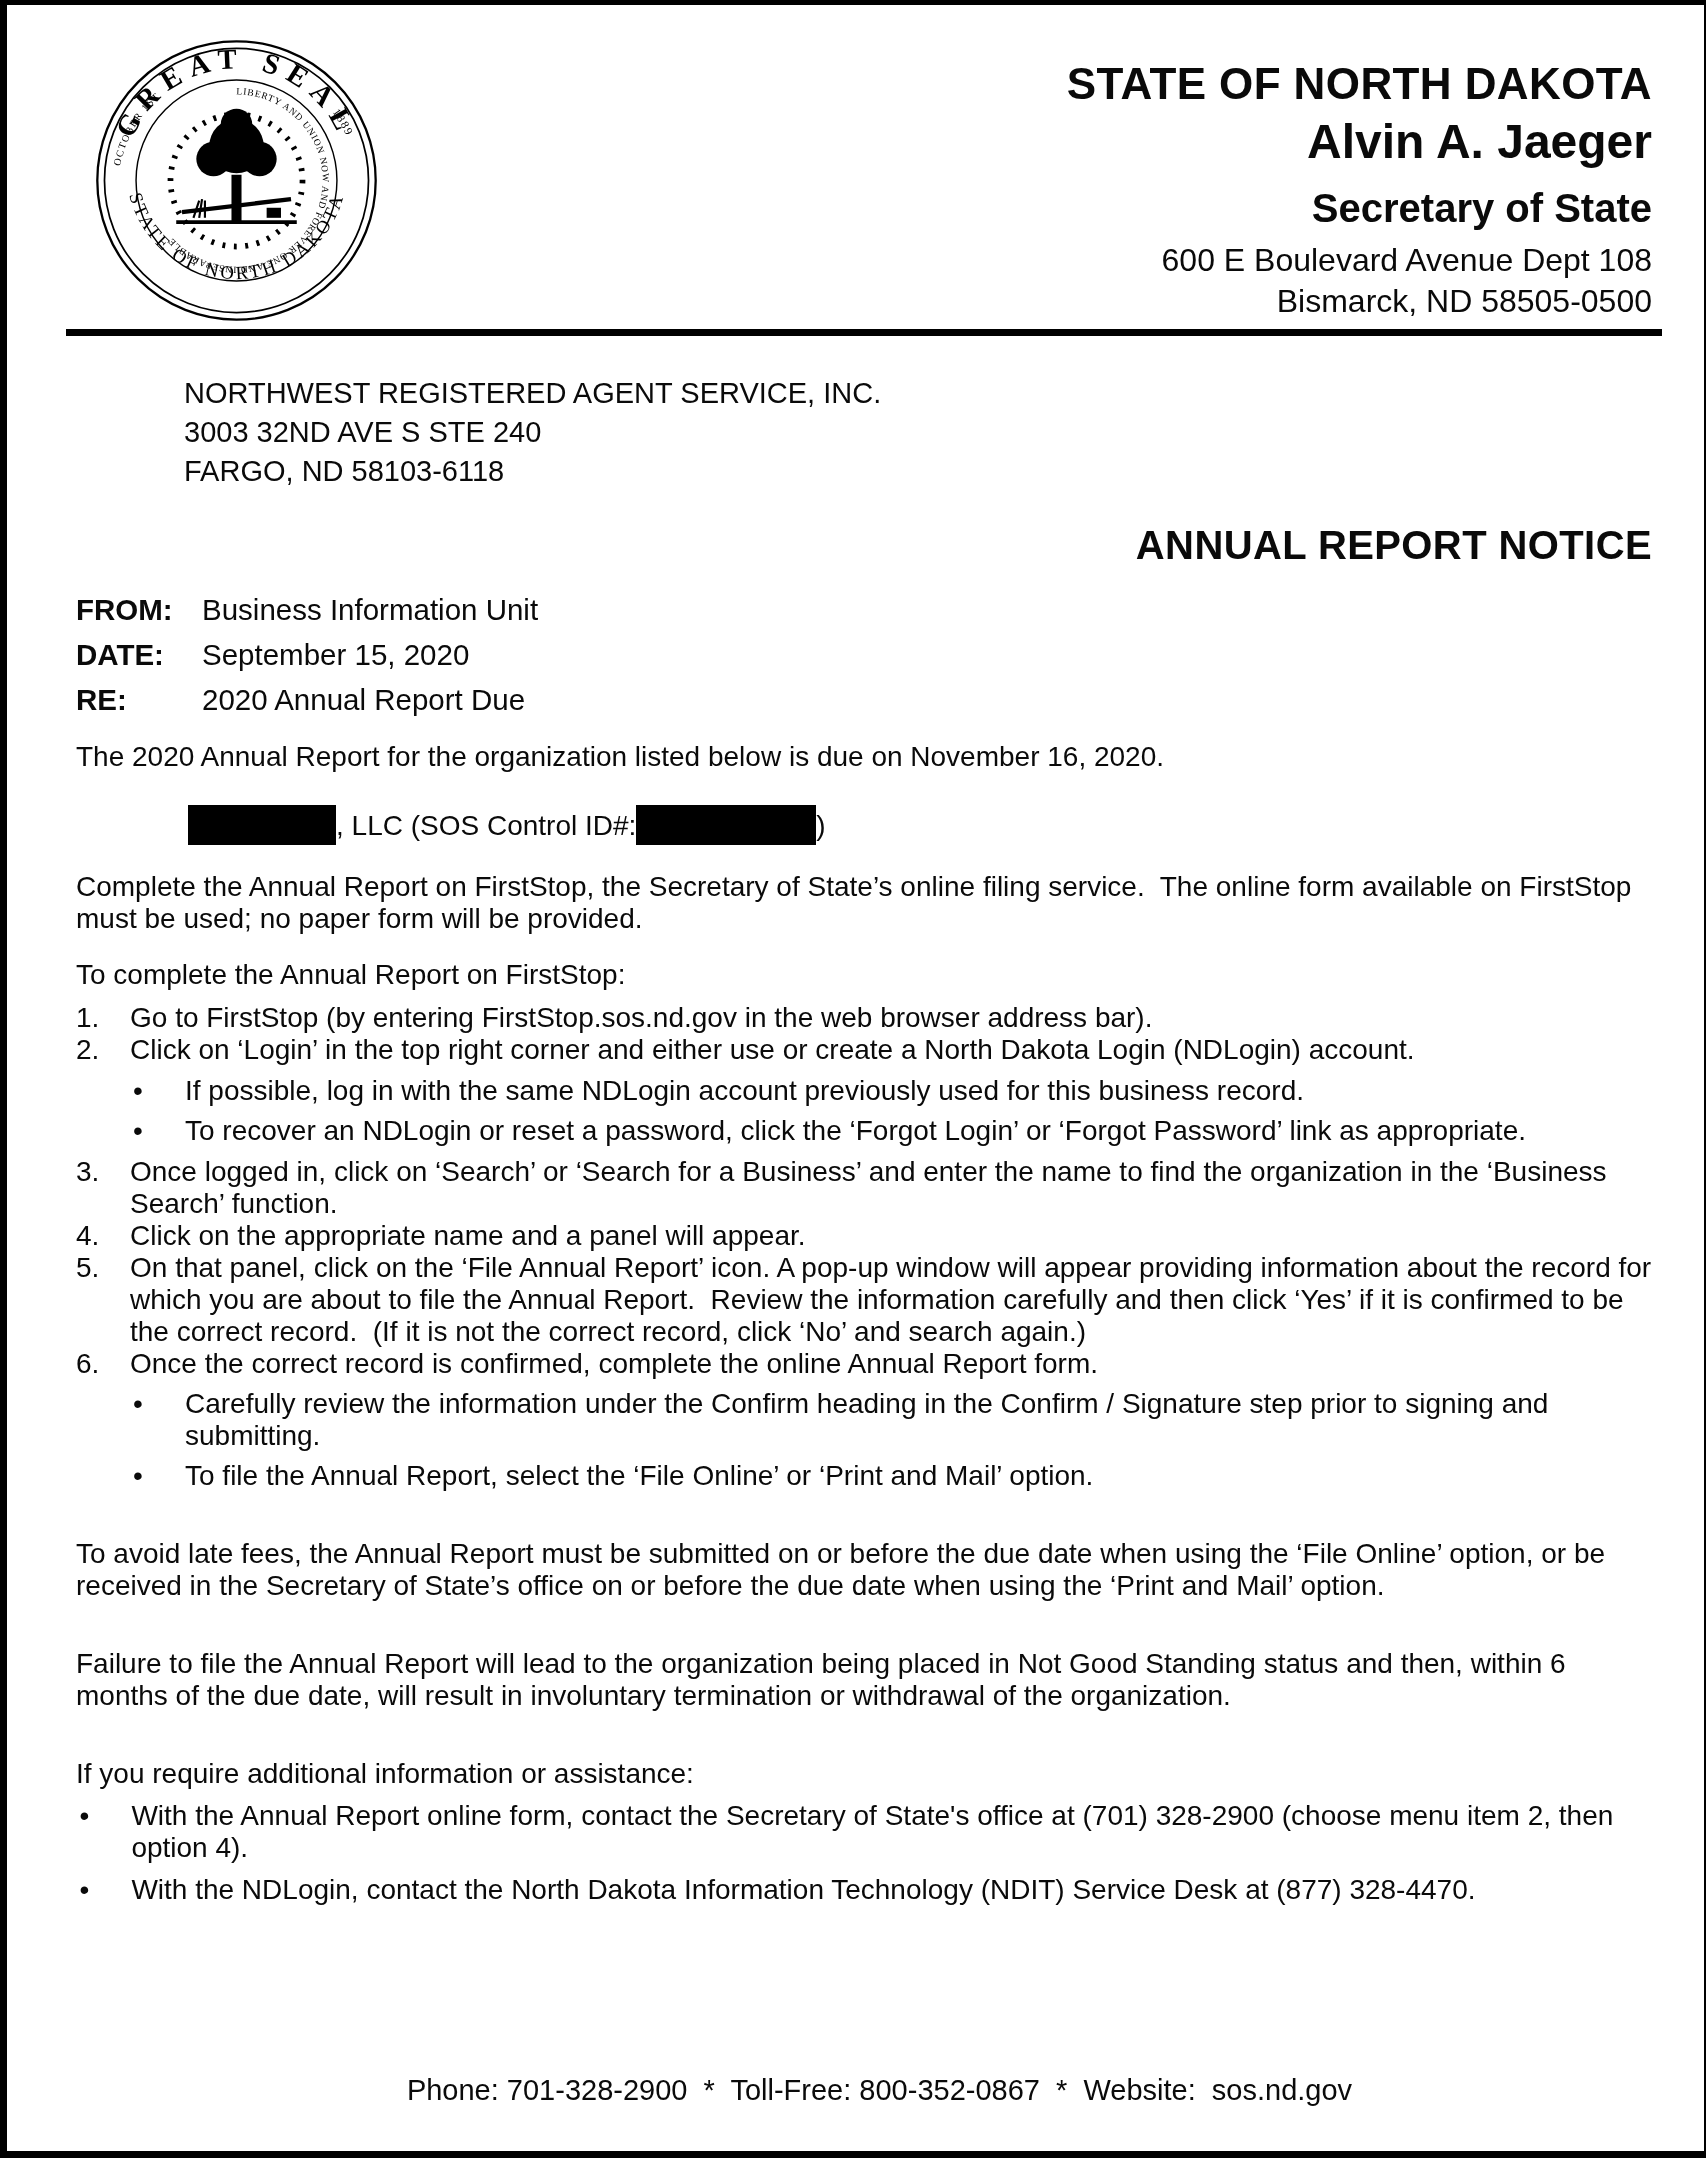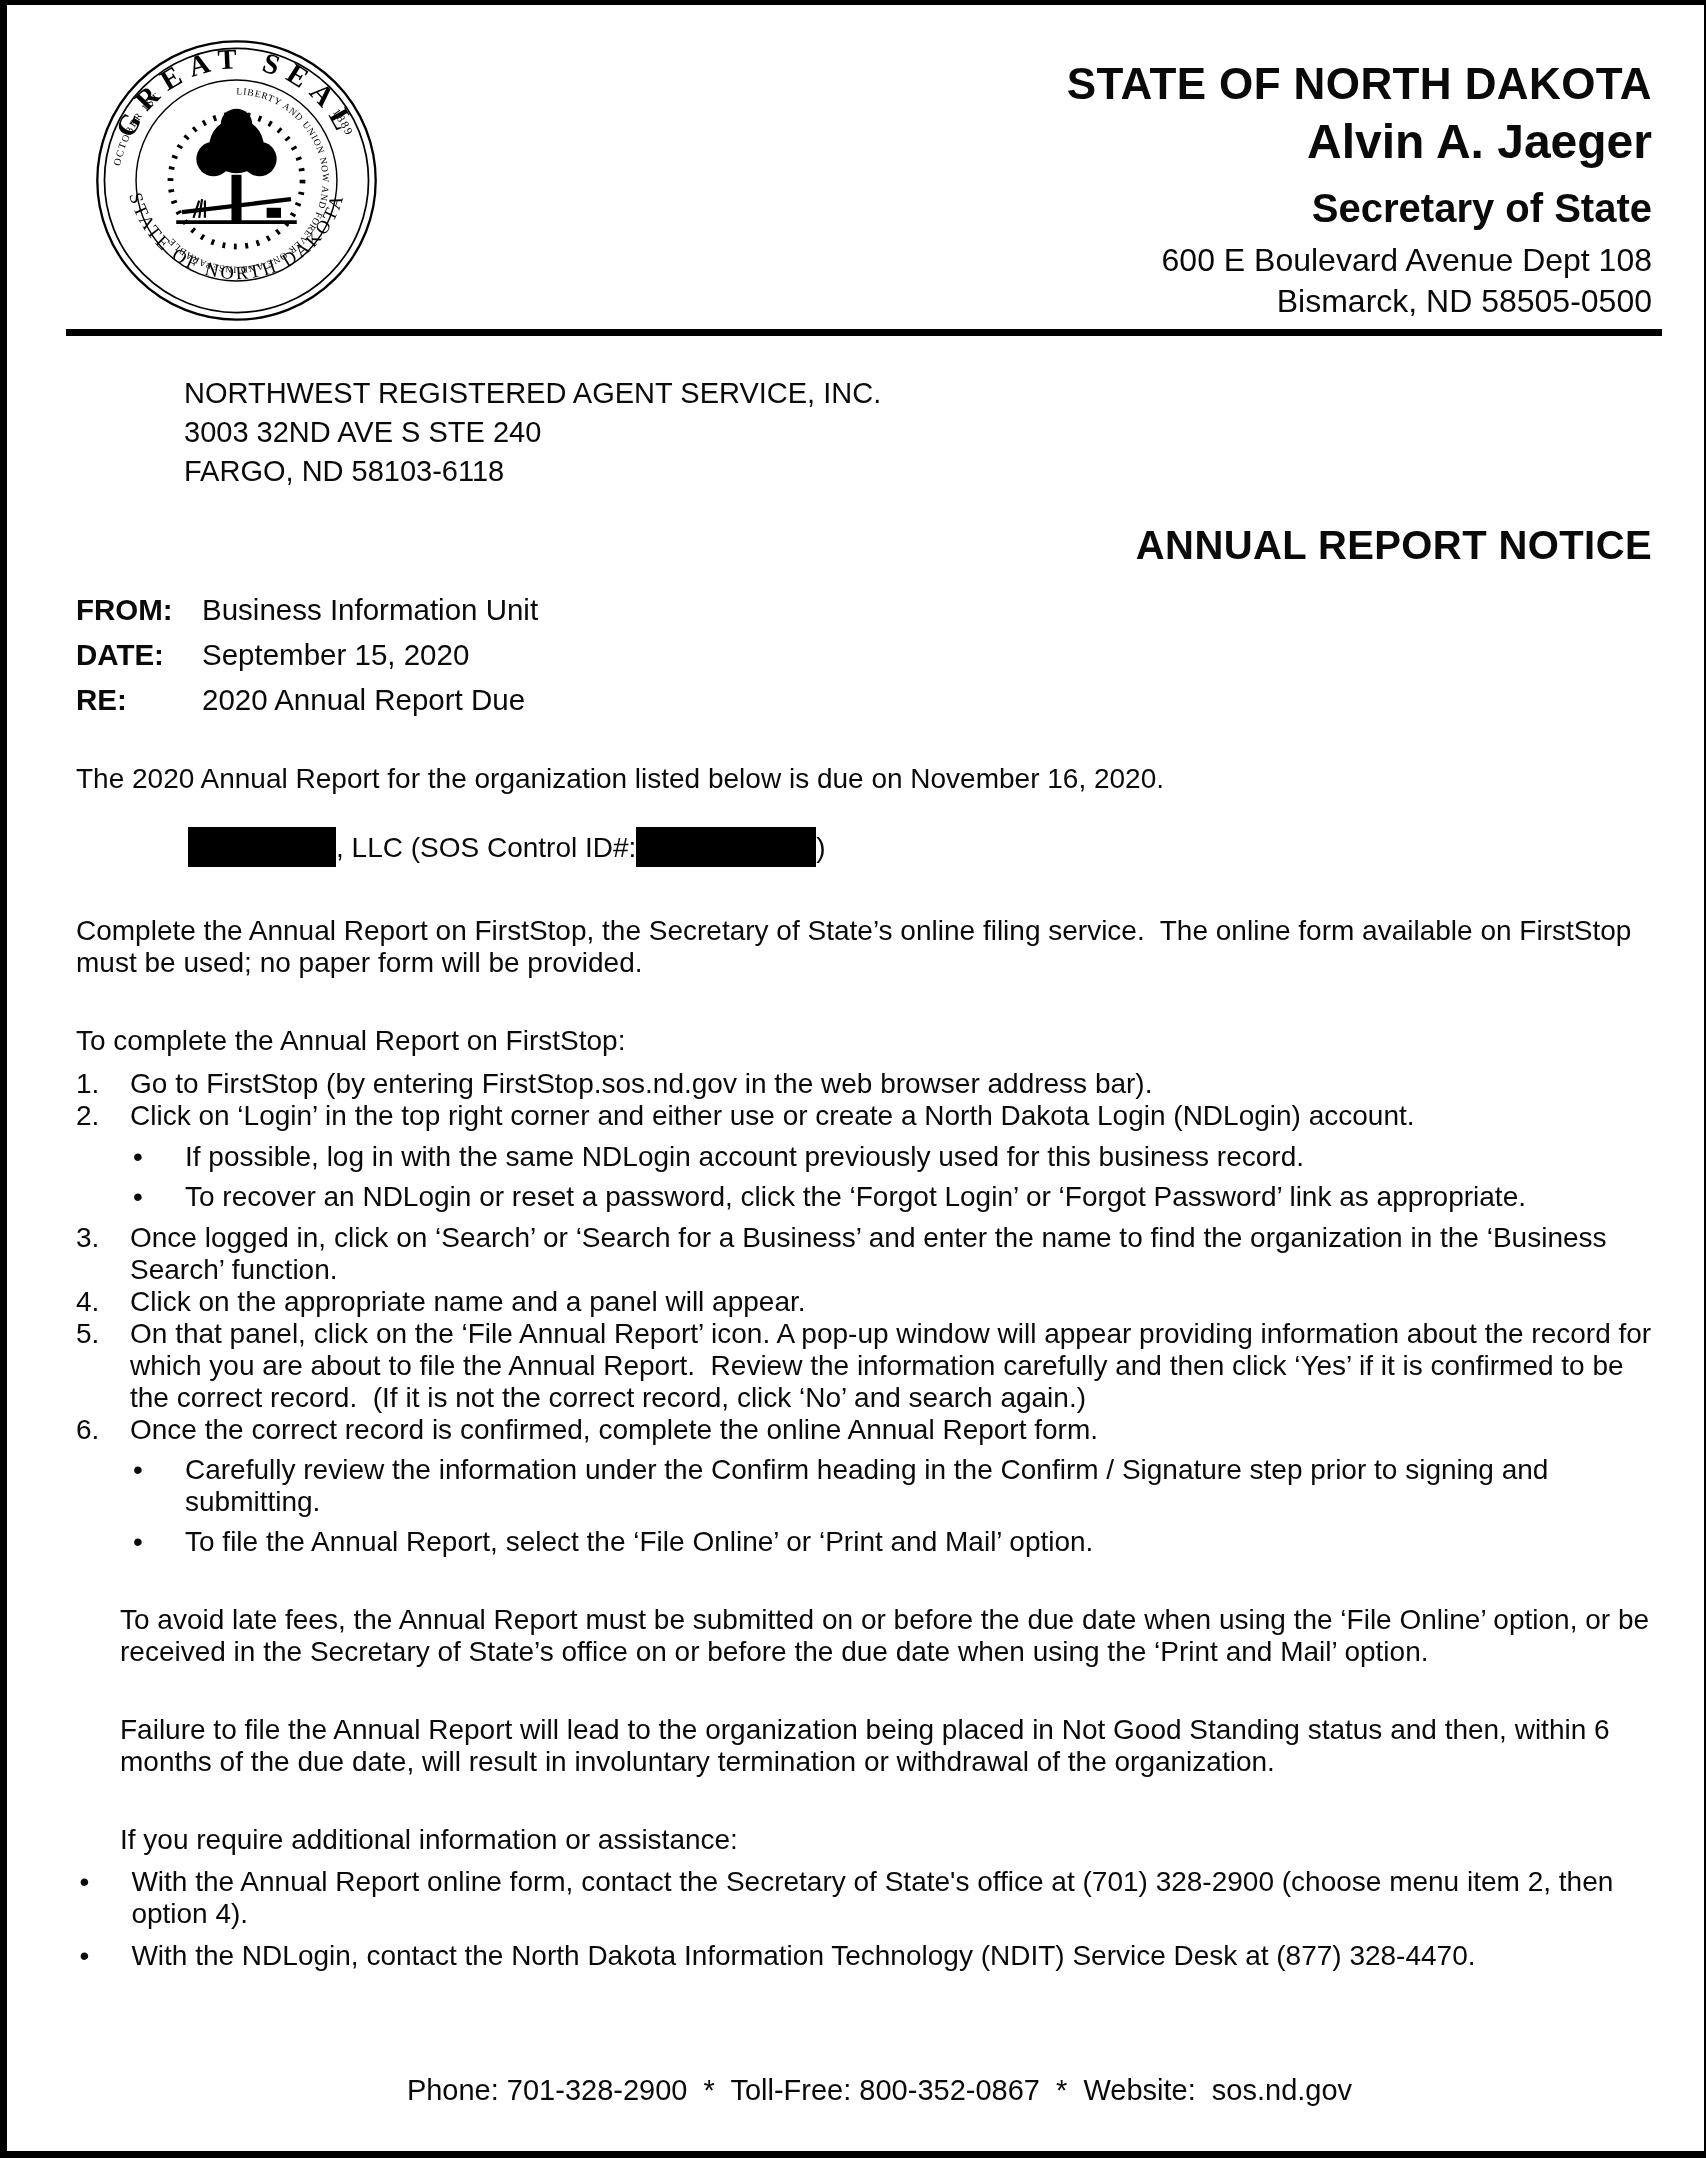--- a/index.html
+++ b/index.html
@@ -27,22 +27,22 @@
   .rule{height:6.7px;background:#000;margin:5px -10px 0 -10px;}
   
   .recipient{margin:38px 0 0 108px;font-size:29px;line-height:39px;}
   
   .notice-title{margin-top:32px;text-align:right;font-size:40px;font-weight:bold;letter-spacing:0.4px;}
   .meta{margin-top:25px;font-size:29.5px;}
   .meta-row{display:flex;margin-bottom:11px;line-height:34px;}
   .meta-label{width:126px;font-weight:bold;flex:0 0 auto;}
   
   .para{font-size:28px;line-height:32px;white-space:pre-wrap;}
-  .mt-p{margin-top:46px;}
-  .mt-big{margin-top:46px;margin-left:44px;}
+  .mt-p{margin-top:24px;}
+  .mt-big{margin-top:46px;}
   .org-line{margin:32px 0 0 112px;font-size:28px;line-height:42px;}
   .redact{display:inline-block;background:#000;height:40px;vertical-align:middle;margin-top:-5px;}
   .redact.r1{width:148px;}
   .redact.r2{width:180px;}
   .steps{margin-top:11.8px;}
   .step{display:flex;font-size:28px;line-height:32px;}
   .step-num{width:54px;flex:0 0 auto;}
   .step-body{flex:1;white-space:pre-wrap;}
   .sub-bullet{display:flex;font-size:28px;line-height:32px;margin:8.4px 0;padding-left:57px;}
   .sub-glyph{width:52px;flex:0 0 auto;}

